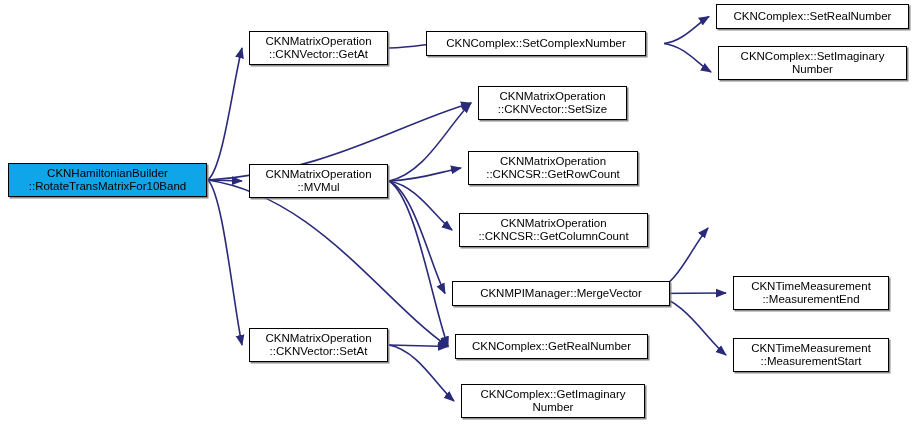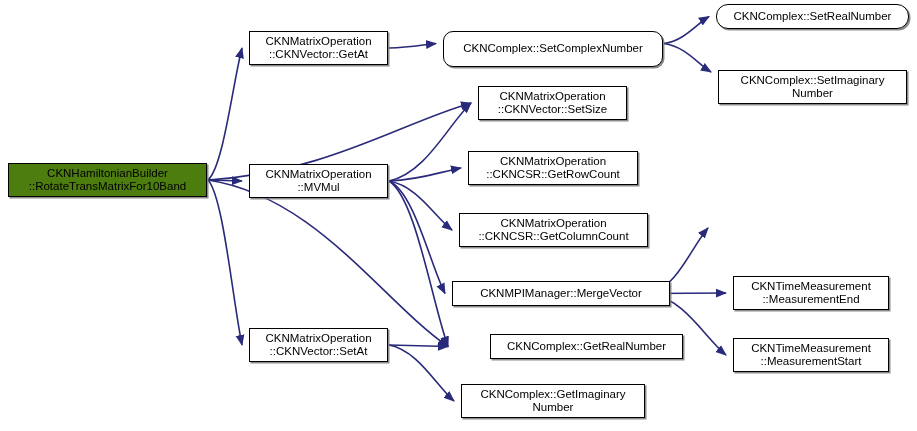--- a/index.html
+++ b/index.html
@@ -14,21 +14,21 @@
     color:#000000;
     font-size:11.5px;
     line-height:13.5px;
     display:flex;
     align-items:center;
     justify-content:center;
     text-align:center;
     white-space:pre-line;
     box-shadow:1.5px 1.5px 0 0 rgba(120,120,120,0.85);
   }
-  .node.root{background:#4d7c0f;}
+  .node.root{background:#0ea5e9;}
   .node span{display:block;padding:0 3px;}
 </style>
 </head>
 <body>
 
 <div id="canvas">
   <svg id="edges" viewBox="0 0 917 431" xmlns="http://www.w3.org/2000/svg">
     <defs>
       <marker id="arrow" viewBox="0 0 10 10" refX="9" refY="5" markerWidth="7" markerHeight="7" orient="auto-start-reverse">
         <path d="M 0 1 L 10 5 L 0 9 z" fill="#2a2a7a"></path>
@@ -52,35 +52,35 @@
         <path d="M 651 293.5 L 726 293" marker-end="url(#arrow)"></path>
         <path d="M 651 293.5 C 684.75 299.65, 705 337.78, 726 355" marker-end="url(#arrow)"></path>
         <path d="M 389 345 L 448 346.5" marker-end="url(#arrow)"></path>
         <path d="M 389 345 C 418.25 350.6, 435.8 385.32, 454 401" marker-end="url(#arrow)"></path>
       </g>
   </svg>
 <div class="node root" style="left: 8px; top: 163px; width: 199px; height: 34px;"><span>CKNHamiltonianBuilder
 ::RotateTransMatrixFor10Band</span></div>
     <div class="node" style="left: 249px; top: 31px; width: 139px; height: 34px;"><span>CKNMatrixOperation
 ::CKNVector::GetAt</span></div>
-    <div class="node" style="left: 443px; top: 31px; width: 220px; height: 36px; border-radius: 10px;"><span>CKNComplex::SetComplexNumber</span></div>
-    <div class="node" style="left: 716px; top: 4px; width: 193px; height: 25px; border-radius: 12px;"><span>CKNComplex::SetRealNumber</span></div>
-    <div class="node" style="left: 718px; top: 70px; width: 189px; height: 34px;"><span>CKNComplex::SetImaginary
+    <div class="node" style="left: 426px; top: 31px; width: 220px; height: 25px;"><span>CKNComplex::SetComplexNumber</span></div>
+    <div class="node" style="left: 716px; top: 4px; width: 193px; height: 25px;"><span>CKNComplex::SetRealNumber</span></div>
+    <div class="node" style="left: 718px; top: 46px; width: 189px; height: 34px;"><span>CKNComplex::SetImaginary
 Number</span></div>
     <div class="node" style="left: 478px; top: 86px; width: 149px; height: 34px;"><span>CKNMatrixOperation
 ::CKNVector::SetSize</span></div>
     <div class="node" style="left: 468px; top: 151px; width: 170px; height: 34px;"><span>CKNMatrixOperation
 ::CKNCSR::GetRowCount</span></div>
     <div class="node" style="left: 459px; top: 213px; width: 189px; height: 34px;"><span>CKNMatrixOperation
 ::CKNCSR::GetColumnCount</span></div>
     <div class="node" style="left: 249px; top: 164px; width: 139px; height: 34px;"><span>CKNMatrixOperation
 ::MVMul</span></div>
     <div class="node" style="left: 452px; top: 281px; width: 218px; height: 25px;"><span>CKNMPIManager::MergeVector</span></div>
     <div class="node" style="left: 733px; top: 276px; width: 156px; height: 34px;"><span>CKNTimeMeasurement
 ::MeasurementEnd</span></div>
     <div class="node" style="left: 733px; top: 338px; width: 156px; height: 34px;"><span>CKNTimeMeasurement
 ::MeasurementStart</span></div>
     <div class="node" style="left: 249px; top: 328px; width: 139px; height: 34px;"><span>CKNMatrixOperation
 ::CKNVector::SetAt</span></div>
-    <div class="node" style="left: 455px; top: 334px; width: 193px; height: 25px; margin-left: 35px;"><span>CKNComplex::GetRealNumber</span></div>
+    <div class="node" style="left: 455px; top: 334px; width: 193px; height: 25px;"><span>CKNComplex::GetRealNumber</span></div>
     <div class="node" style="left: 461px; top: 384px; width: 184px; height: 34px;"><span>CKNComplex::GetImaginary
 Number</span></div>
   </div>
 
 </body></html>

